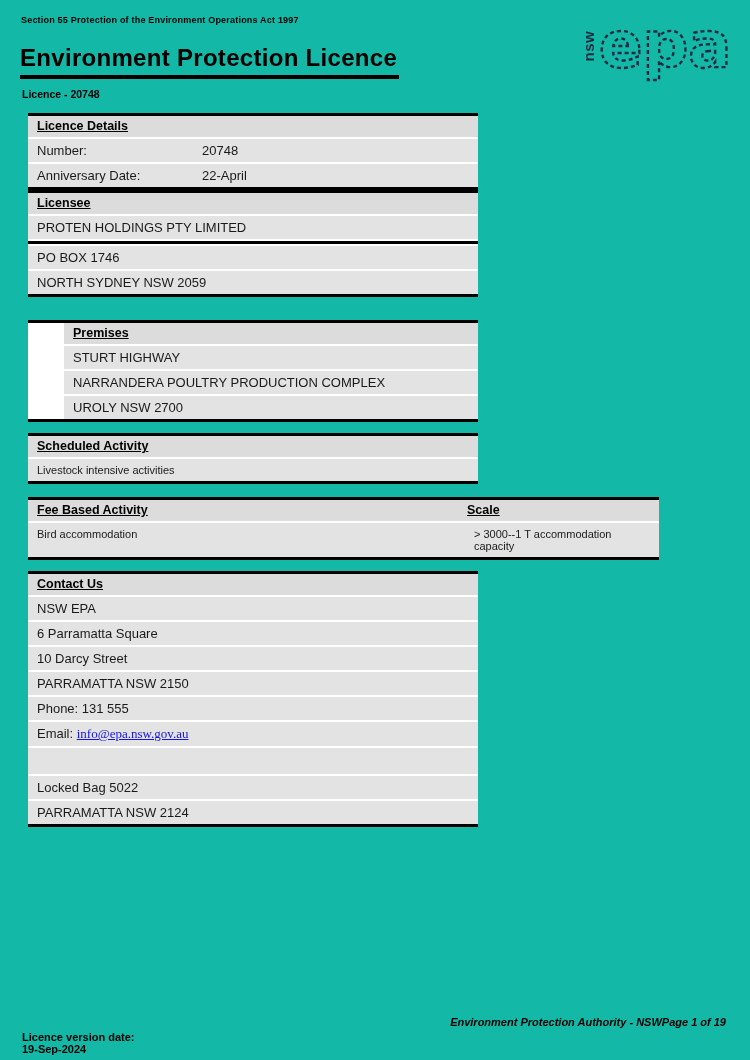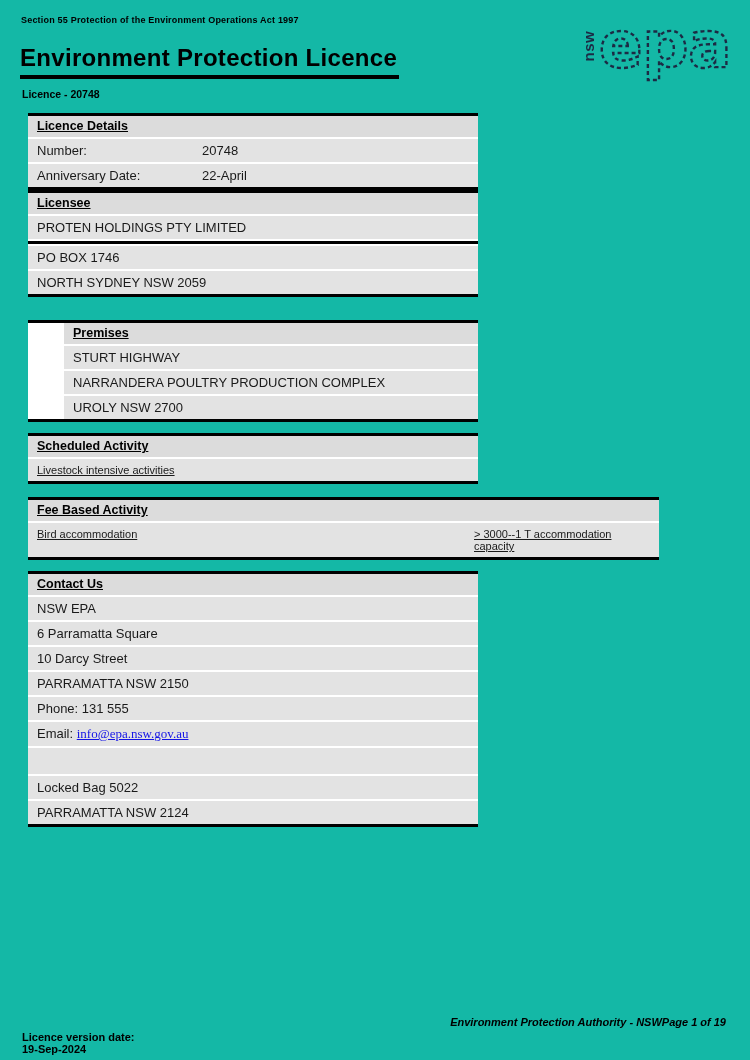--- a/index.html
+++ b/index.html
@@ -30,21 +30,21 @@
   .w-full { width:631px; }
   .trow {
     background:#e3e3e3; padding:4px 9px 4px 9px; font-size:13px; color:#1a1a1a;
     margin-top:2px; min-height:21px;gap:7px;
   }
   .thead {
     background:#dcdcdc; padding:3px 9px 4px 9px; font-size:12.5px; font-weight:bold;
     color:#000;
   }
   .thead .hd { text-decoration:underline; }
-  .trow.small { font-size:11px; padding:5px 9px;text-decoration:underline; }
+  .trow.small { font-size:11px; padding:5px 9px; }
   .thick-sep { height:3px; background:#000; margin-top:2px; }
   .kv { display:flex; }
   .kv .k { width:158px; flex:none; }
   .kv .v { flex:1; }
   .cols { display:flex; }
   .cols .c1 { width:430px; flex:none; }
   .cols .c2 { flex:1; }
   .spacer-row { background:#e3e3e3; height:26px; margin-top:2px; }
   .email-link { color:#1414e6; text-decoration:underline; cursor:pointer;font-family:Liberation Serif, serif; }
 
@@ -109,20 +109,21 @@
   <div class="tbl w-std" style="top:433px;">
     <div class="thead">
       <span class="hd">Scheduled Activity</span>
     </div>
     <div class="trow small">Livestock intensive activities</div>
   </div>
 
   <div class="tbl w-full" style="top:497px;">
     <div class="thead cols">
       <span class="c1 hd">Fee Based Activity</span>
+      <span class="c2 hd">Scale</span>
     </div>
     <div class="trow small cols">
       <span class="c1">Bird accommodation</span>
       <span class="c2">&gt; 3000--1 T accommodation capacity</span>
     </div>
   </div>
 
   <div class="tbl w-std" style="top:571px;">
     <div class="thead">
       <span class="hd">Contact Us</span>

